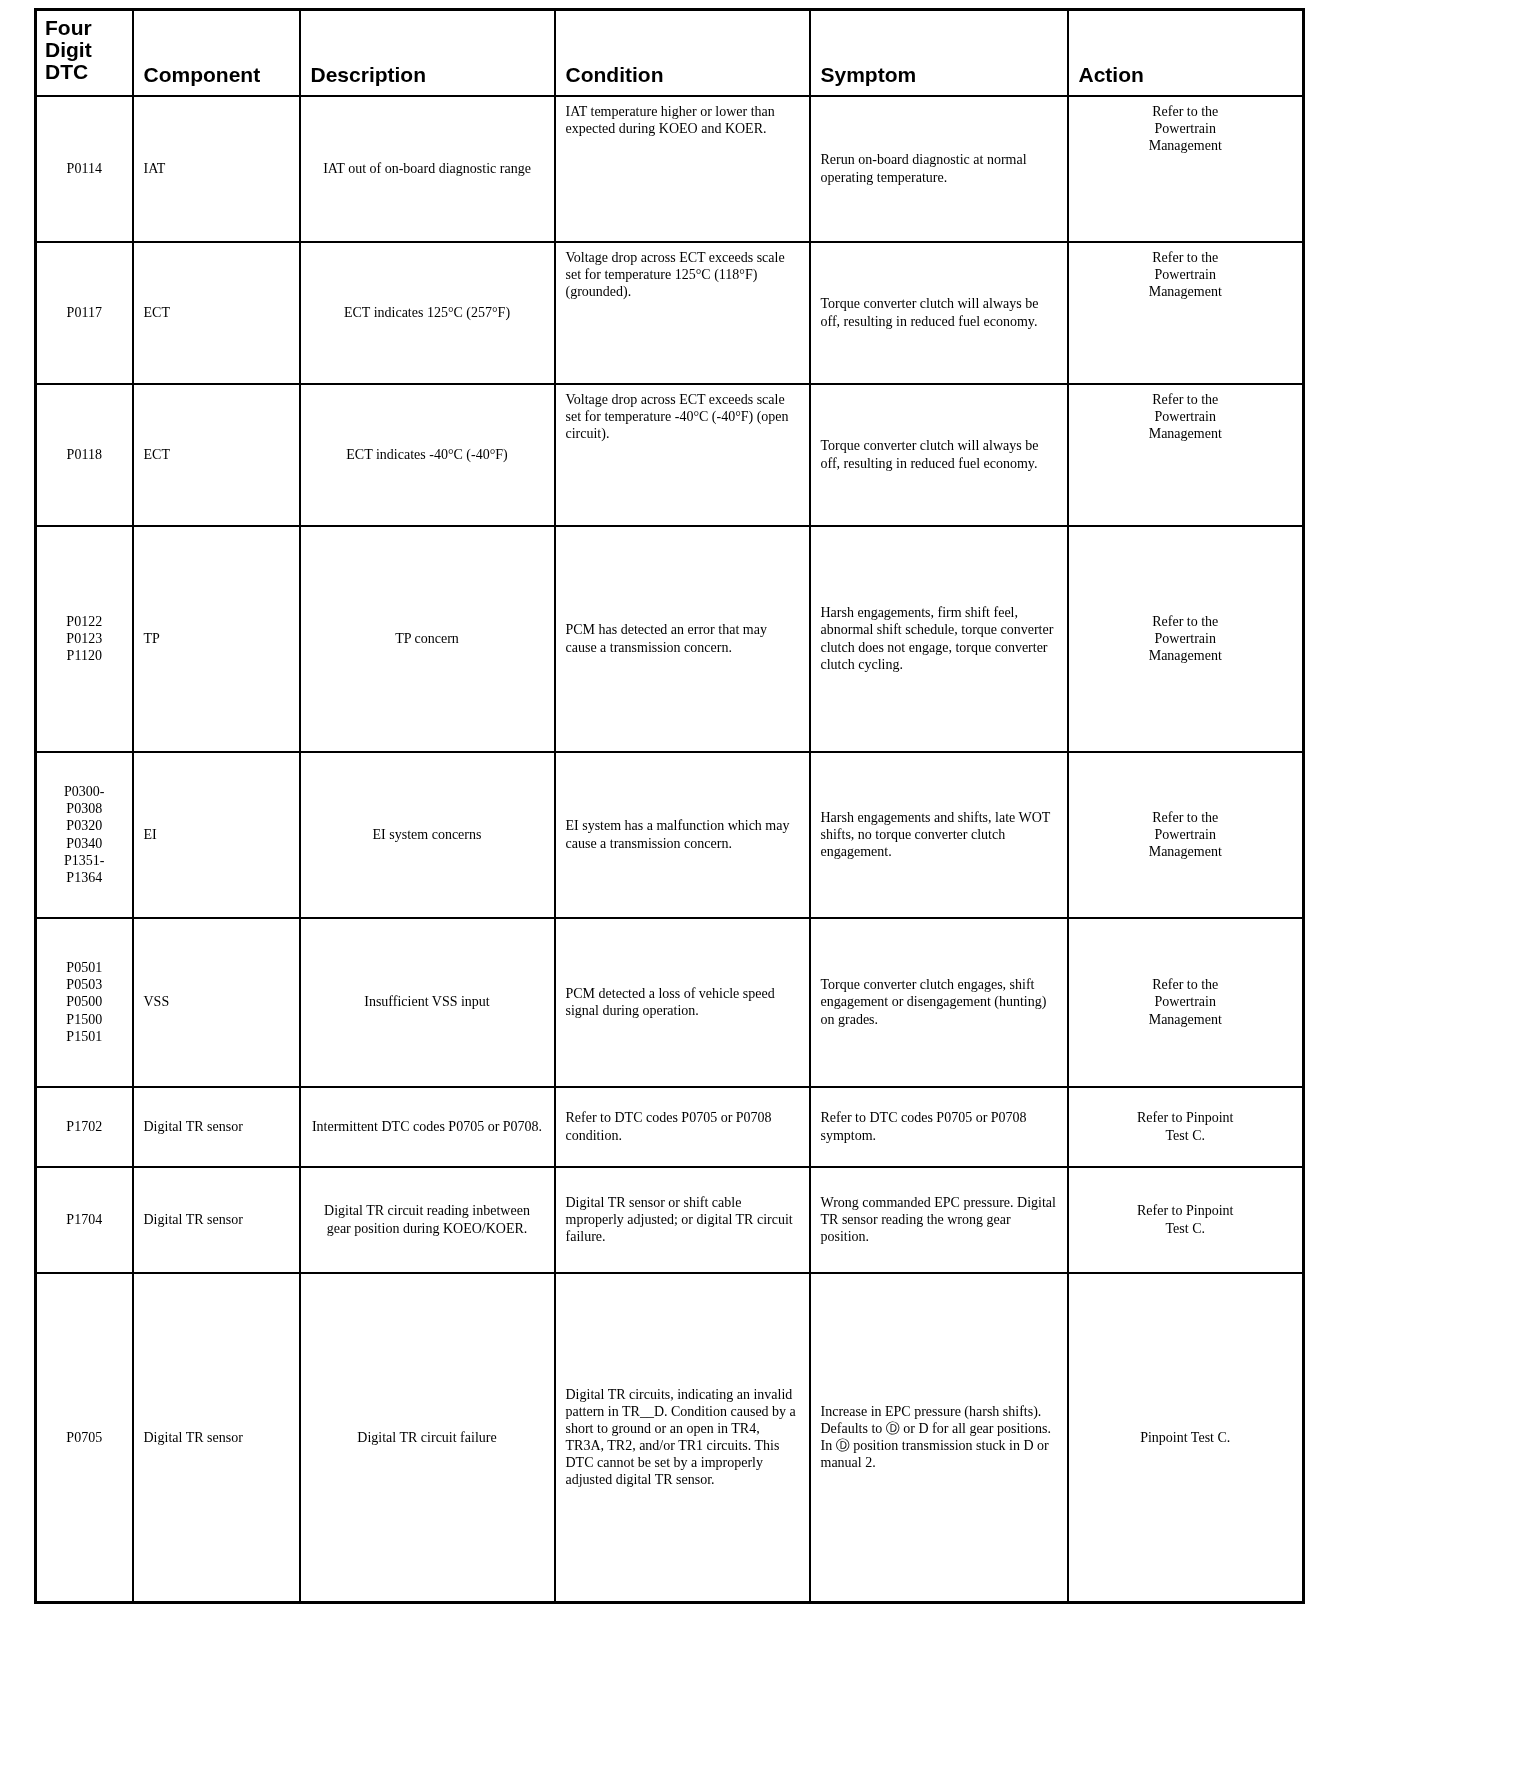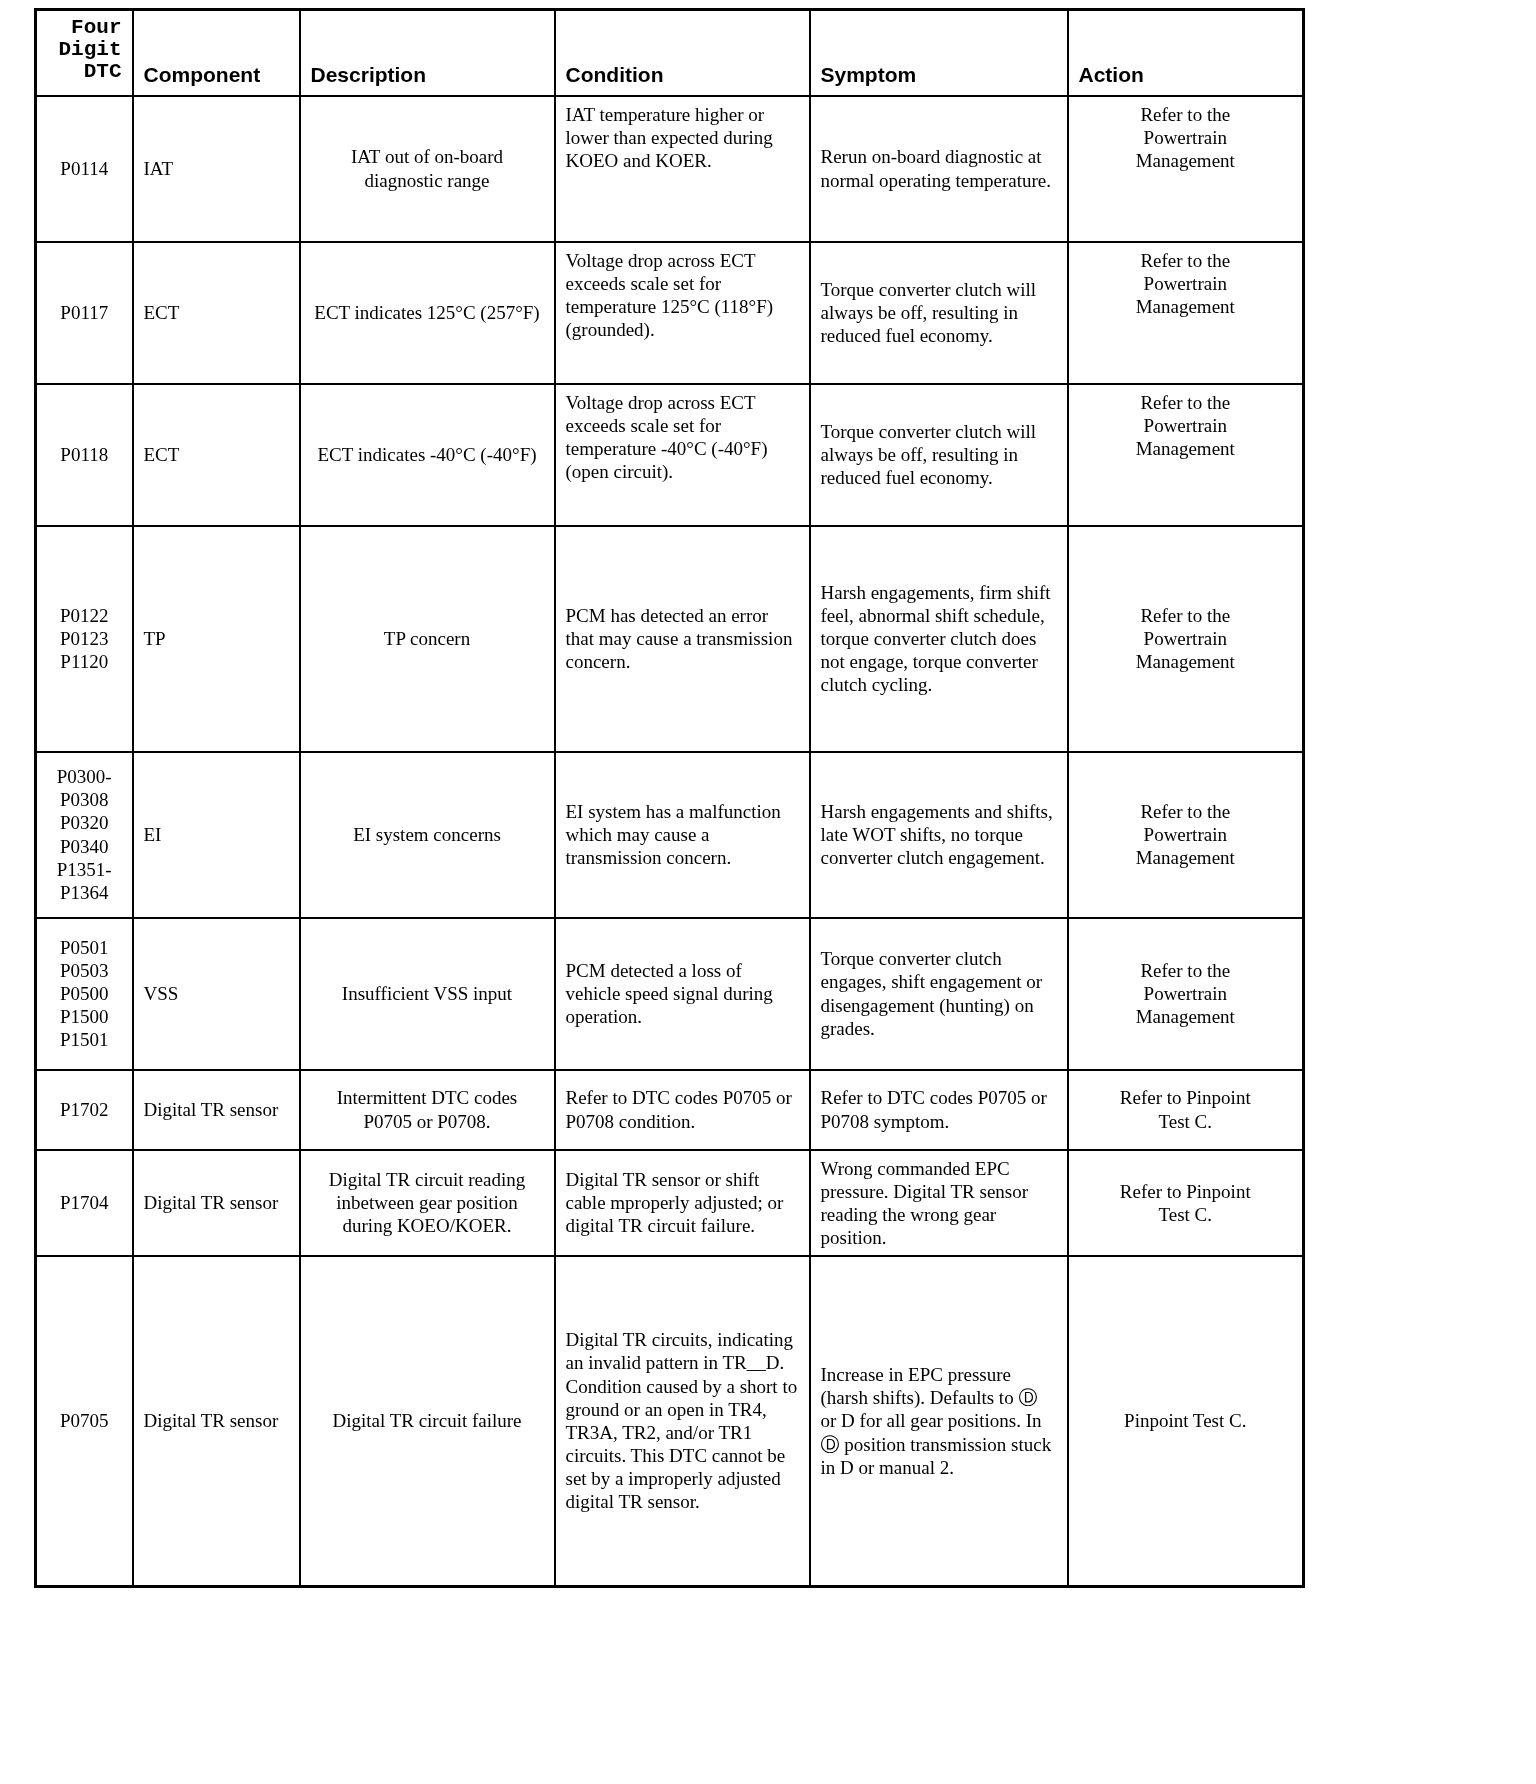--- a/index.html
+++ b/index.html
@@ -21,41 +21,40 @@
     top: 8px;
     width: 1268px;
     border-collapse: collapse;
     table-layout: fixed;
     border: 3px solid #000000;
   }
   table.dtc-table th,
   table.dtc-table td {
     border: 2px solid #000000;
     padding: 6px 10px;
-    font-size: 19px;
+    font-size: 14px;
     line-height: 1.22;
     white-space: pre-line;
     overflow: hidden;
   }
   
   table.dtc-table th {
     font-family: "Liberation Sans", sans-serif;
     font-weight: bold;
     font-size: 21px;
     text-align: left;
     vertical-align: bottom;
     padding-bottom: 8px;
     line-height: 1.05;
   }
   table.dtc-table th.th-dtc {
-    text-align: right;
+    text-align: left;
     vertical-align: top;
     padding-top: 6px;
     padding-left: 8px;
-    font-family: Liberation Mono, monospace;
   }
   
   td.c-dtc {
     text-align: center;
     vertical-align: middle;
     padding-left: 4px;
     padding-right: 4px;
   }
   td.c-component {
     text-align: left;
@@ -159,21 +158,21 @@
 P1351-
 P1364</td>
         <td class="c-component">EI</td>
         <td class="c-description">EI system concerns</td>
         <td class="c-condition">EI system has a malfunction which may cause a transmission concern.</td>
         <td class="c-symptom">Harsh engagements and shifts, late WOT shifts, no torque converter clutch engagement.</td>
         <td class="c-action">Refer to the
 Powertrain
 Management</td>
       </tr>
-      <tr style="height:152px">
+      <tr style="height:169px">
         <td class="c-dtc">P0501
 P0503
 P0500
 P1500
 P1501</td>
         <td class="c-component">VSS</td>
         <td class="c-description">Insufficient VSS input</td>
         <td class="c-condition">PCM detected a loss of vehicle speed signal during operation.</td>
         <td class="c-symptom">Torque converter clutch engages, shift engagement or disengagement (hunting) on grades.</td>
         <td class="c-action">Refer to the

